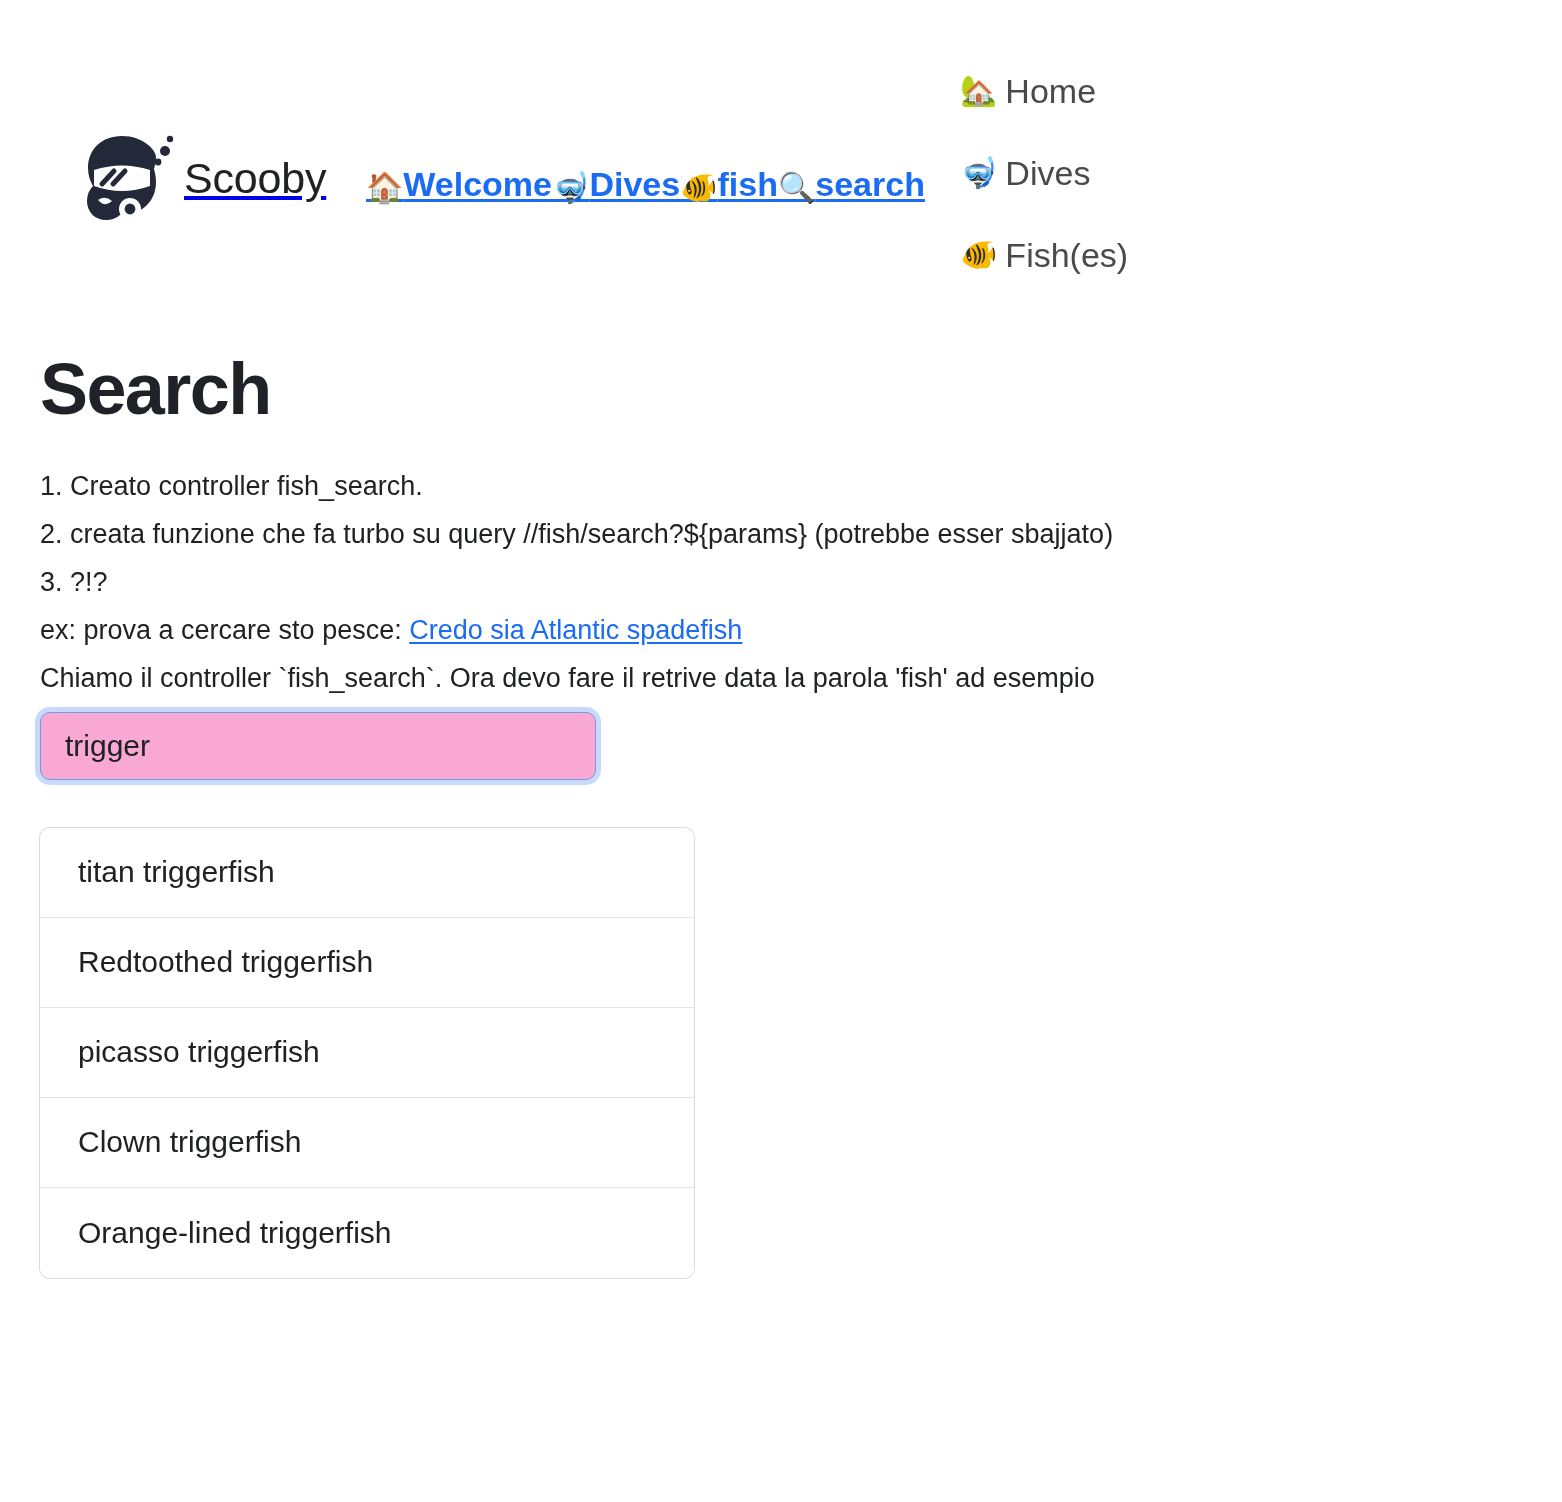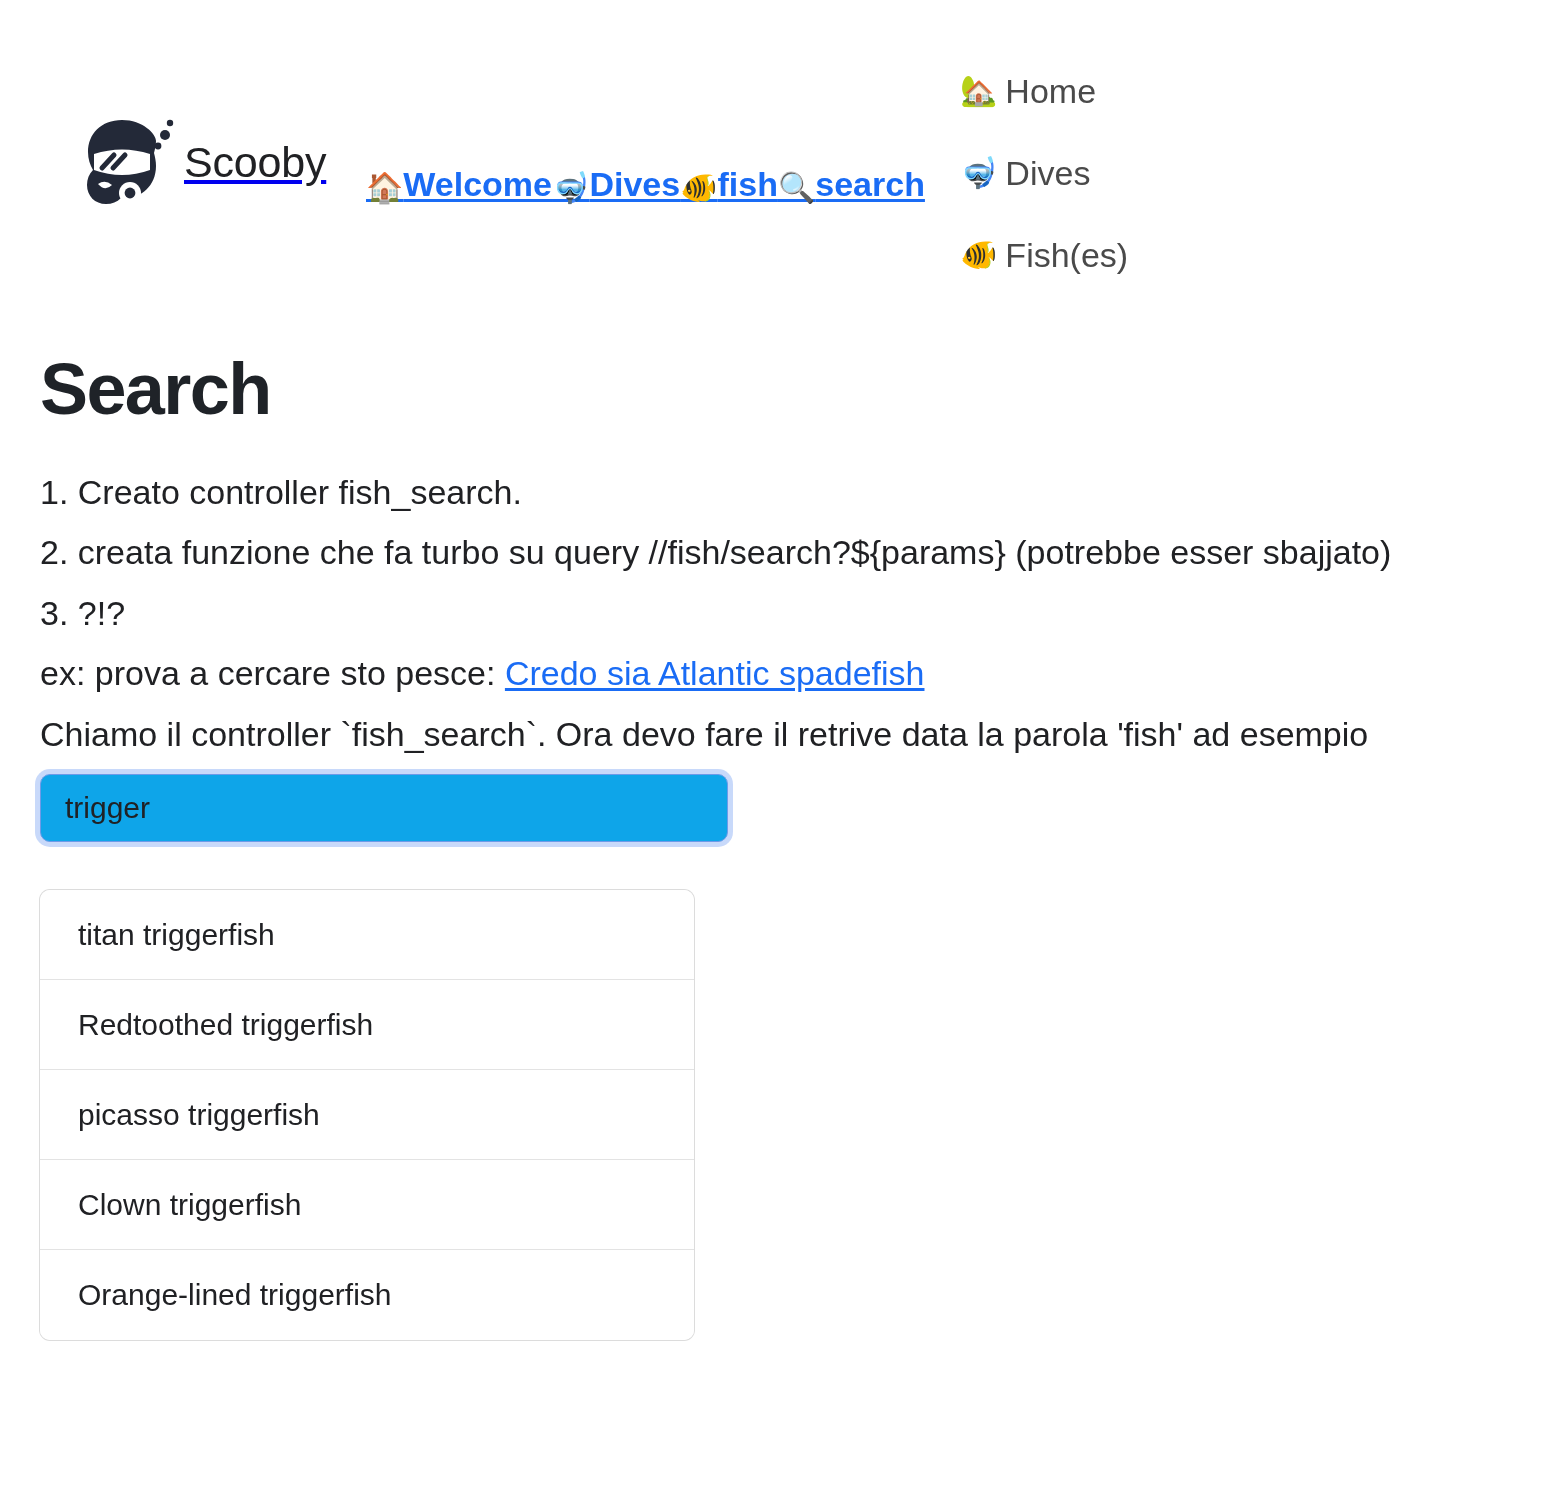--- a/index.html
+++ b/index.html
@@ -21,21 +21,21 @@
   
   .header {
     position: relative;
     height: 310px;
   }
 
   
   .brand {
     position: absolute;
     left: 66px;
-    top: 106px;
+    top: 122px;
     display: flex;
     align-items: center;
   }
   .logo-box {
     width: 112px;
     height: 112px;
     display: block;
   }
   .brand-name {
     font-size: 43px;
@@ -97,46 +97,46 @@
   }
   .page-title {
     font-size: 72px;
     font-weight: 700;
     letter-spacing: -1.6px;
     color: #1f2328;
     margin: 0 0 34px 0;
     line-height: 1.05;
   }
   .notes {
-    font-size: 34px;
+    font-size: 27px;
     line-height: 1.78;
     color: #202124;
   }
   .notes .note-line {
     white-space: nowrap;
   }
   .notes a {
     color: #1a6cf5;
     text-underline-offset: 3px;
   }
 
   
   .search-wrap {
     margin-top: 10px;
     width: 654px;
   }
   .search-input {
     box-sizing: border-box;
-    width: 688px;
+    width: 556px;
     height: 68px;
     padding: 0 24px;
     font-family: inherit;
     font-size: 30px;
     color: #202124;
-    background: #0ea5e9;
+    background: #f9a8d4;
     border: 1px solid #6e9ae8;
     border-radius: 10px;
     outline: none;
     box-shadow: 0 0 0 5px rgba(155,185,245,0.55);
   }
   .search-input::placeholder { color: #9aa0a6; }
 
   
   .results {
     margin-top: 48px;

